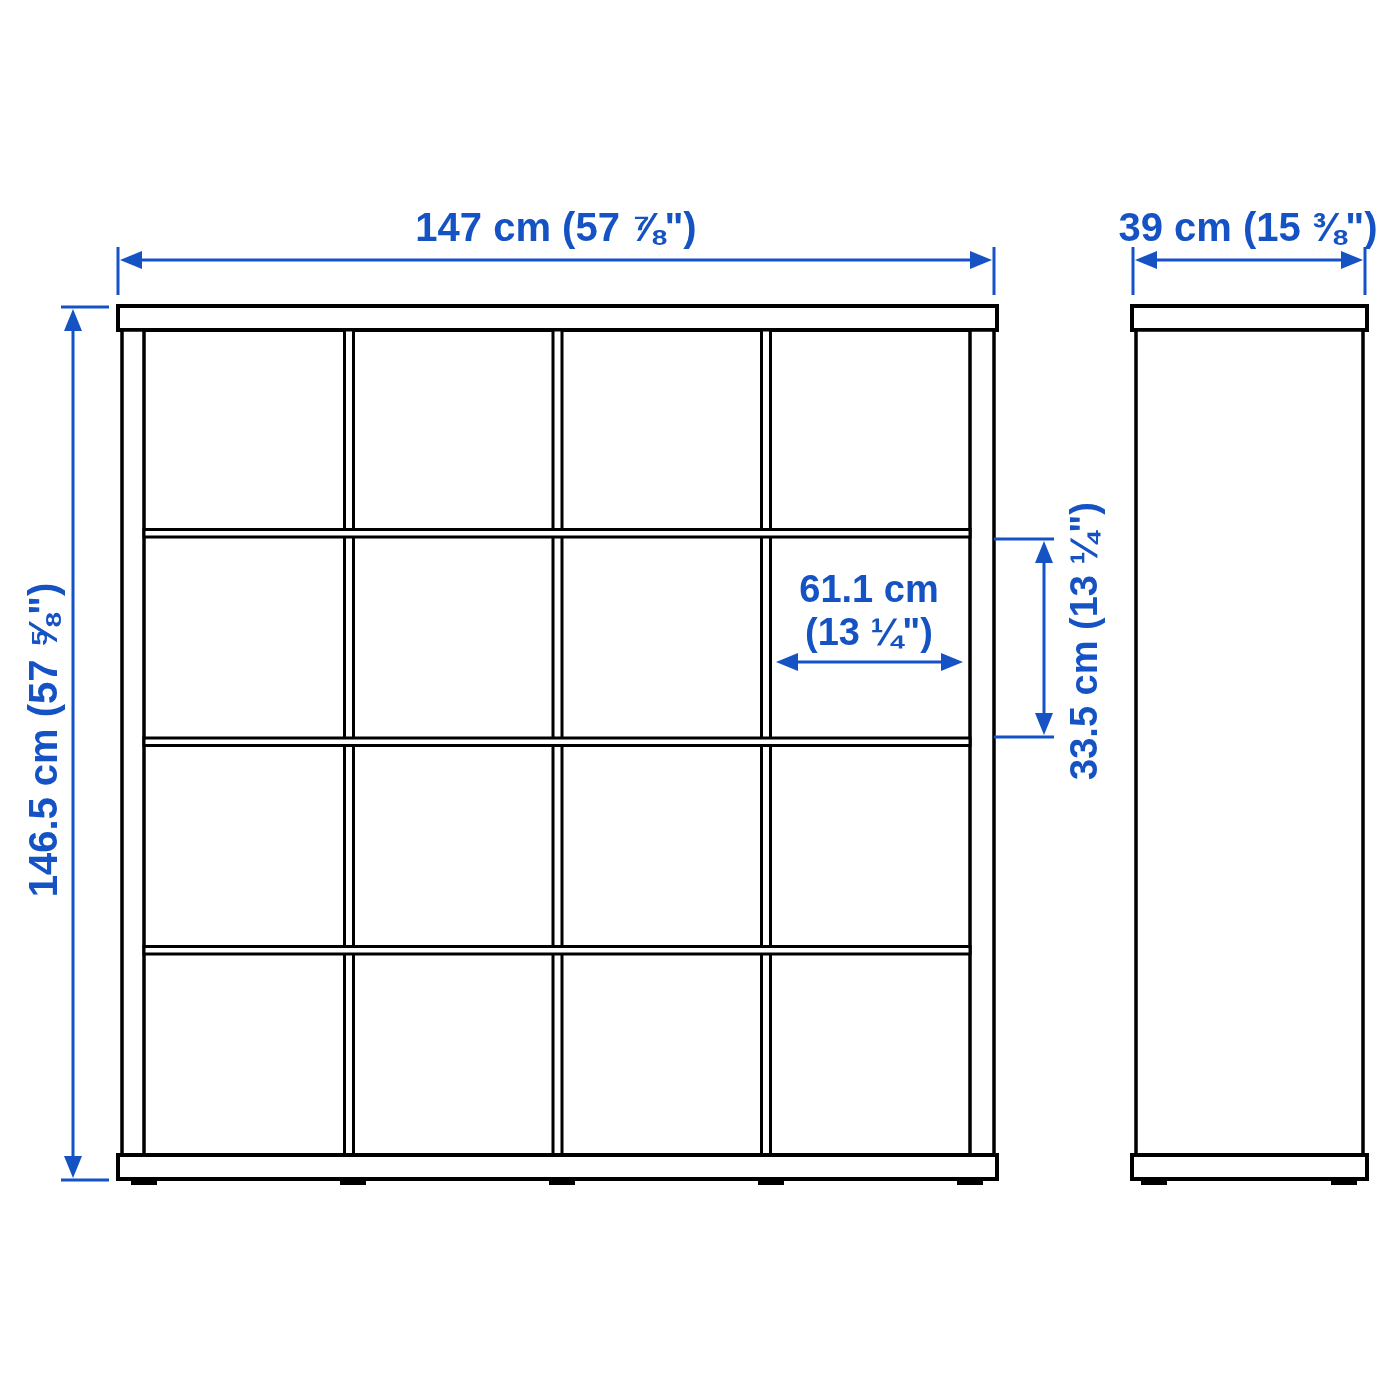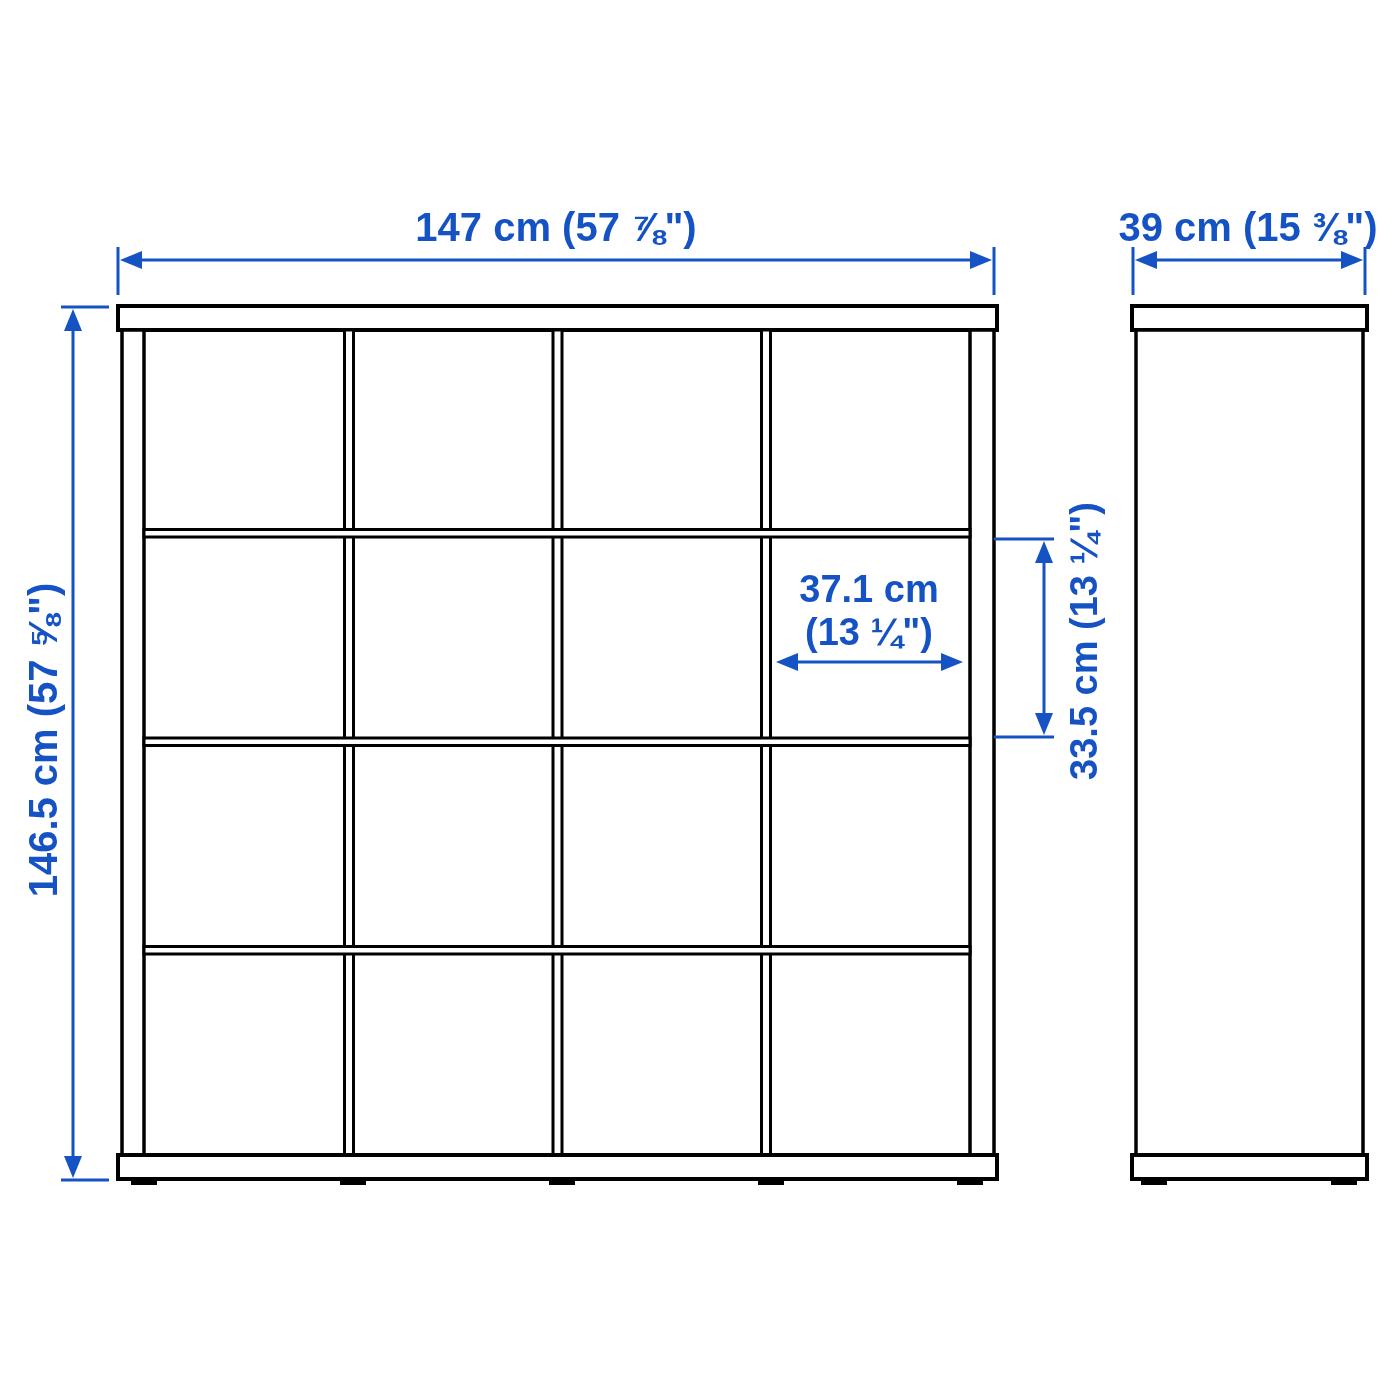--- a/index.html
+++ b/index.html
@@ -110,19 +110,19 @@
     </g>
   </svg>
 
   <div class="dim-label" style="left:556px;top:227px;">147 cm (57 ⅞")</div>
 
   <div class="dim-label" style="left:1248px;top:227px;">39 cm (15 ⅜")</div>
 
   <div class="dim-label rot" style="left:43px;top:740px;">146.5 cm (57 ⅝")</div>
 
   <div class="dim-label cell" style="left:869px;top:611px;">
-    <div>37.1 cm</div>
+    <div>61.1 cm</div>
     <div>(13 ¼")</div>
   </div>
 
   <div class="dim-label cell rot" style="left:1084px;top:641px;">33.5 cm (13 ¼")</div>
 
 </div>
 
 </body></html>

